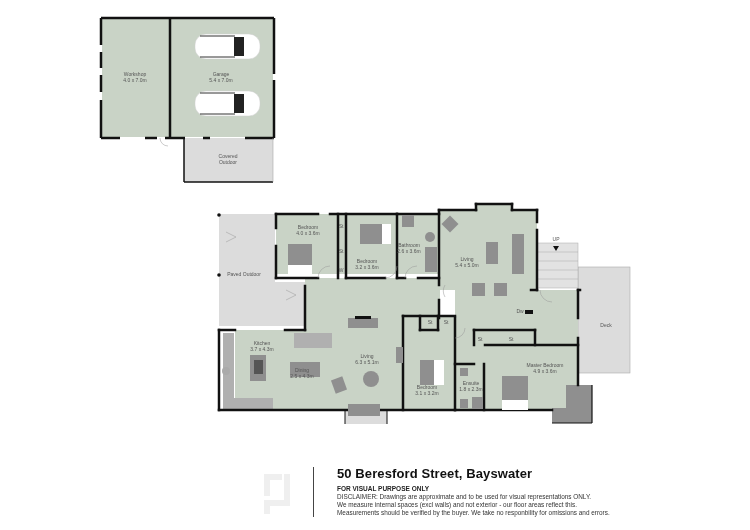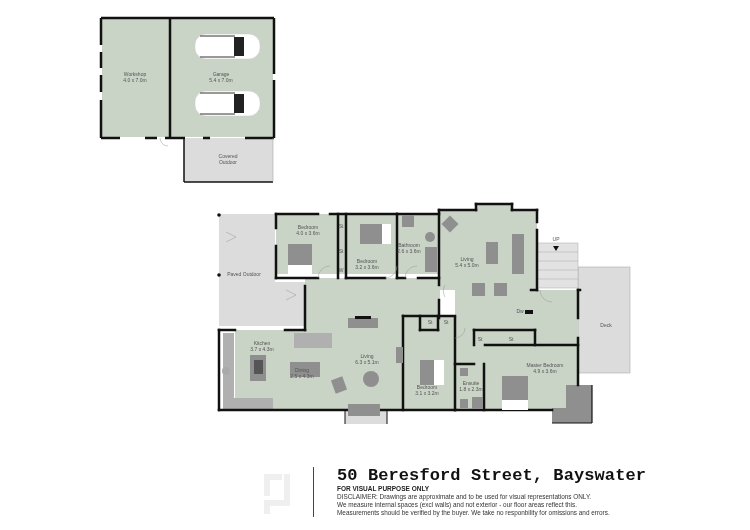--- a/index.html
+++ b/index.html
@@ -1,21 +1,21 @@
 <!DOCTYPE html>
 <html><head>
 <meta charset="utf-8">
 <style>
   html, body { margin: 0; padding: 0; background: #ffffff; }
   body { width: 750px; height: 530px; position: relative; overflow: hidden; font-family: "Liberation Sans", sans-serif; }
   #plan { position: absolute; left: 0; top: 0; width: 750px; height: 460px; }
   .room-label { font-family: "Liberation Sans", sans-serif; font-size: 5px; fill: #555; text-anchor: middle; }
   .logo { position: absolute; left: 262px; top: 470px; width: 38px; height: 46px; }
   .divider { position: absolute; left: 313px; top: 467px; width: 1px; height: 50px; background: #444; }
-  .title { position: absolute; left: 337px; top: 466px; font-size: 17px; font-weight: bold; color: #111; letter-spacing: 0.1px; font-family: Liberation Mono, monospace; }
+  .title { position: absolute; left: 337px; top: 466px; font-size: 13px; font-weight: bold; color: #111; letter-spacing: 0.1px; }
   .subtitle { position: absolute; left: 337px; top: 485px; font-size: 6.5px; font-weight: bold; color: #222; }
   .disclaimer { position: absolute; left: 337px; top: 493px; font-size: 6.4px; color: #333; line-height: 8.2px; width: 320px; }
   .disclaimer div { white-space: nowrap; }
 </style>
 </head>
 <body>
 
 <svg id="plan" viewBox="0 0 750 460" xmlns="http://www.w3.org/2000/svg">
 
   <g>

